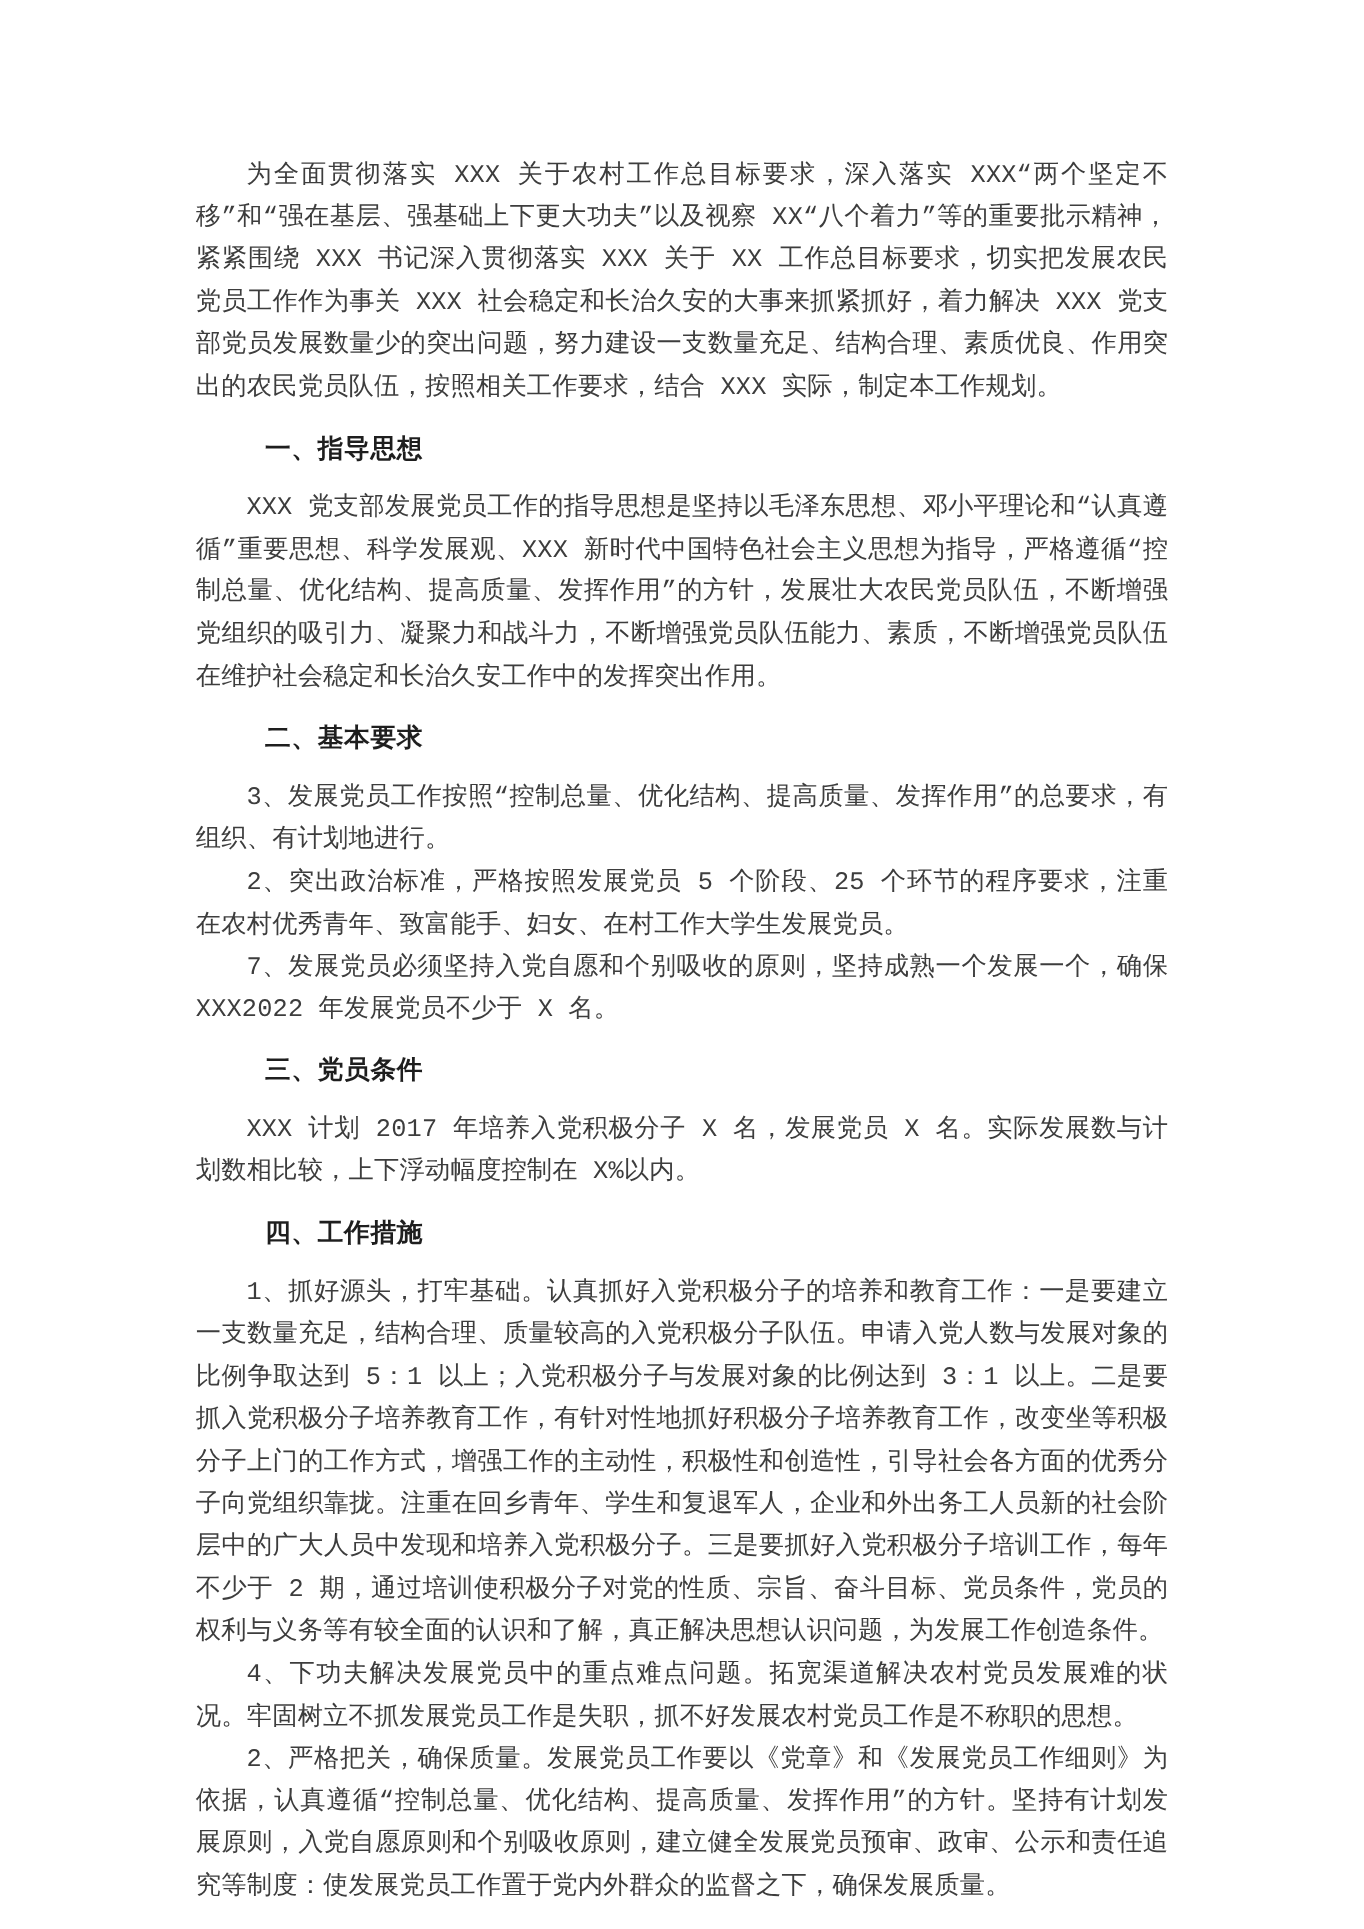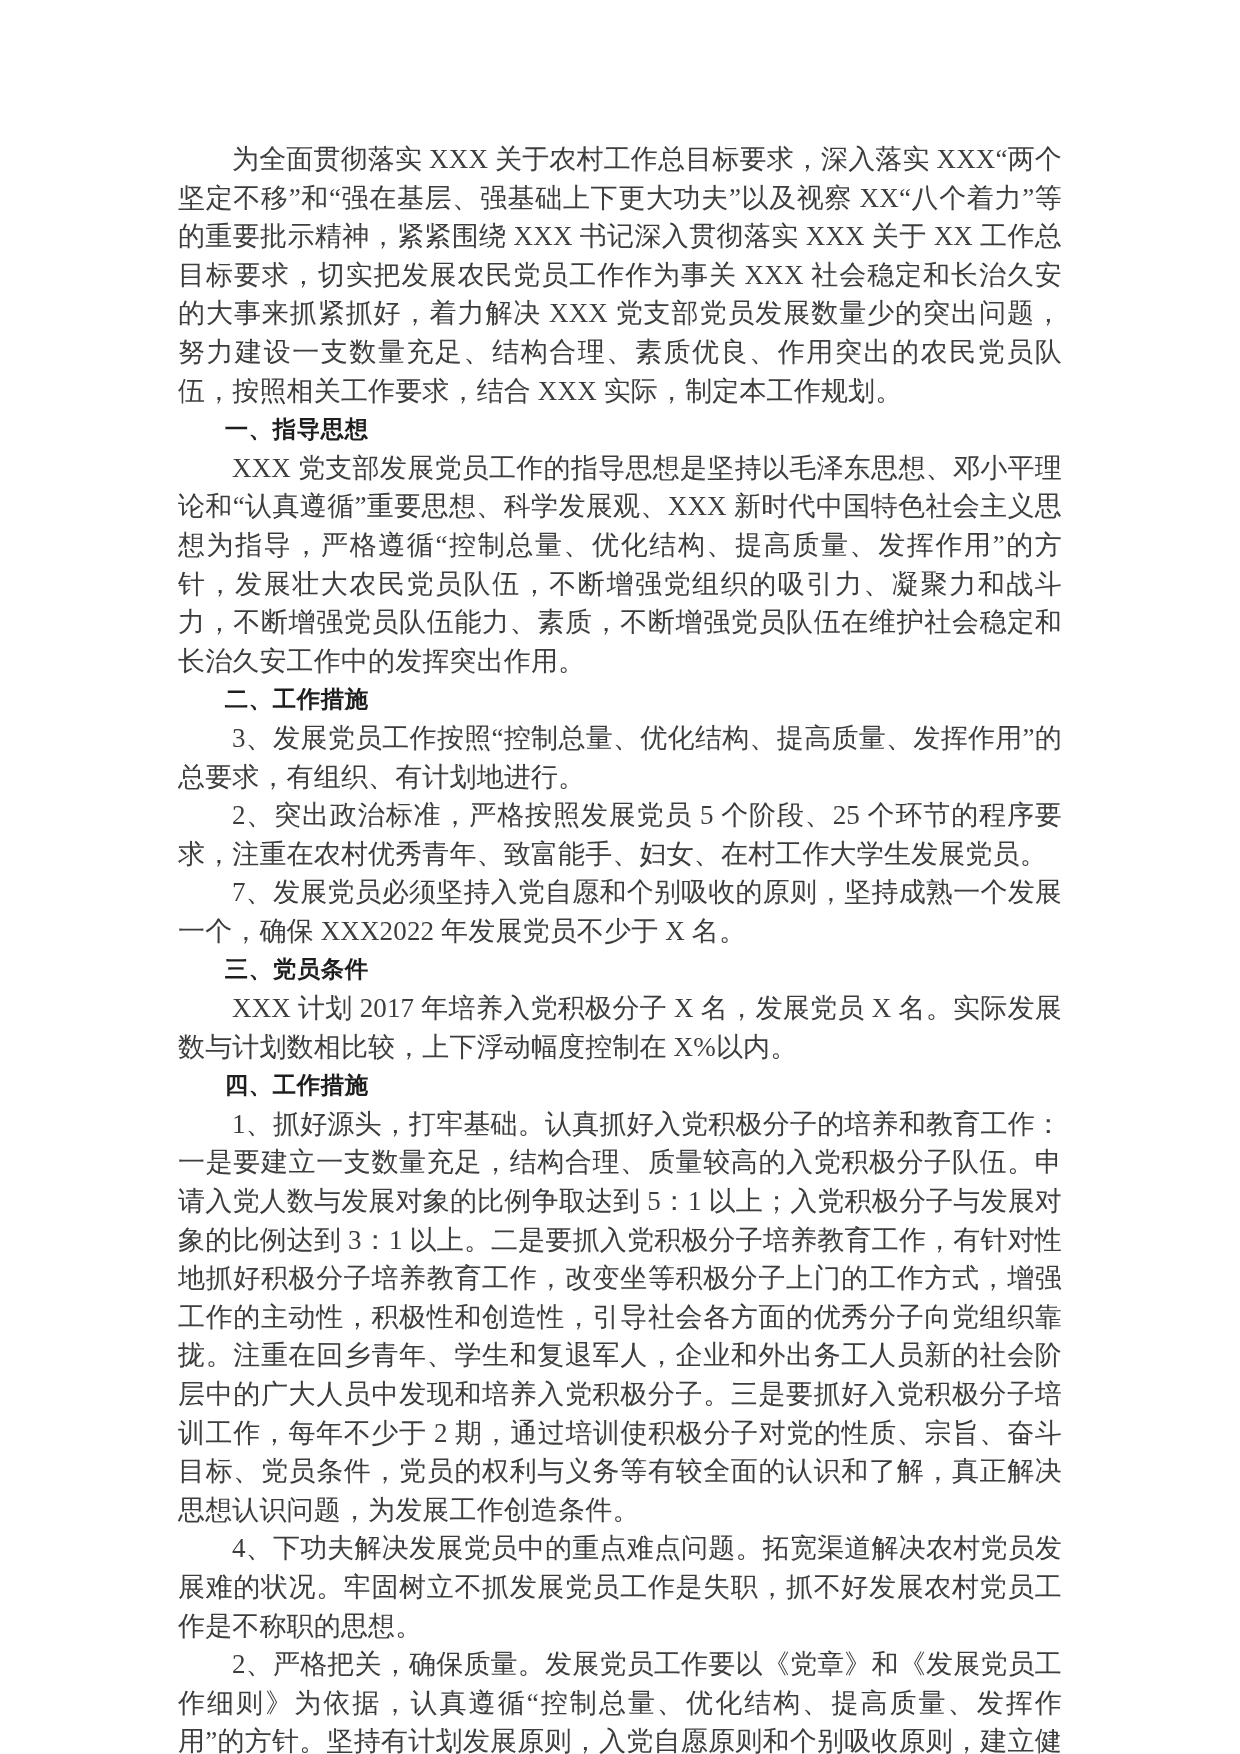--- a/index.html
+++ b/index.html
@@ -20,31 +20,31 @@
     height: 1754px;
     background: #ffffff;
     box-sizing: border-box;
     padding: 140px 178px 0 178px;
   }
   .doc-body {
     width: 884px;
   }
   p.para {
     margin: 0;
-    font-size: 27px;
+    font-size: 23px;
     line-height: 38.6px;
     text-align: justify;
     text-justify: inter-ideograph;
     text-indent: 2em;
     letter-spacing: 0.15px;
     color: #3d3d3d;
-    font-family: Liberation Serif, serif;
+    font-family: Liberation Mono, monospace;
   }
   h2.heading {
-    margin: 0;
+    margin: 16px;
     font-size: 23.4px;
     line-height: 38.6px;
     font-weight: bold;
     text-indent: 2em;
     letter-spacing: 0.6px;
     color: #1e1e1e;
     font-family: "DejaVu Sans", "Liberation Sans", sans-serif;
   }
 </style>
 </head>
@@ -52,21 +52,21 @@
 
 <div class="page">
   <div class="doc-body">
 
     <p class="para">为全面贯彻落实 XXX 关于农村工作总目标要求，深入落实 XXX“两个坚定不移”和“强在基层、强基础上下更大功夫”以及视察 XX“八个着力”等的重要批示精神，紧紧围绕 XXX 书记深入贯彻落实 XXX 关于 XX 工作总目标要求，切实把发展农民党员工作作为事关 XXX 社会稳定和长治久安的大事来抓紧抓好，着力解决 XXX 党支部党员发展数量少的突出问题，努力建设一支数量充足、结构合理、素质优良、作用突出的农民党员队伍，按照相关工作要求，结合 XXX 实际，制定本工作规划。</p>
 
     <h2 class="heading">一、指导思想</h2>
 
     <p class="para">XXX 党支部发展党员工作的指导思想是坚持以毛泽东思想、邓小平理论和“认真遵循”重要思想、科学发展观、XXX 新时代中国特色社会主义思想为指导，严格遵循“控制总量、优化结构、提高质量、发挥作用”的方针，发展壮大农民党员队伍，不断增强党组织的吸引力、凝聚力和战斗力，不断增强党员队伍能力、素质，不断增强党员队伍在维护社会稳定和长治久安工作中的发挥突出作用。</p>
 
-    <h2 class="heading">二、工作措施</h2>
+    <h2 class="heading">二、基本要求</h2>
 
     <p class="para">3、发展党员工作按照“控制总量、优化结构、提高质量、发挥作用”的总要求，有组织、有计划地进行。</p>
 
     <p class="para">2、突出政治标准，严格按照发展党员 5 个阶段、25 个环节的程序要求，注重在农村优秀青年、致富能手、妇女、在村工作大学生发展党员。</p>
 
     <p class="para">7、发展党员必须坚持入党自愿和个别吸收的原则，坚持成熟一个发展一个，确保 XXX2022 年发展党员不少于 X 名。</p>
 
     <h2 class="heading">三、党员条件</h2>
 
     <p class="para">XXX 计划 2017 年培养入党积极分子 X 名，发展党员 X 名。实际发展数与计划数相比较，上下浮动幅度控制在 X%以内。</p>

